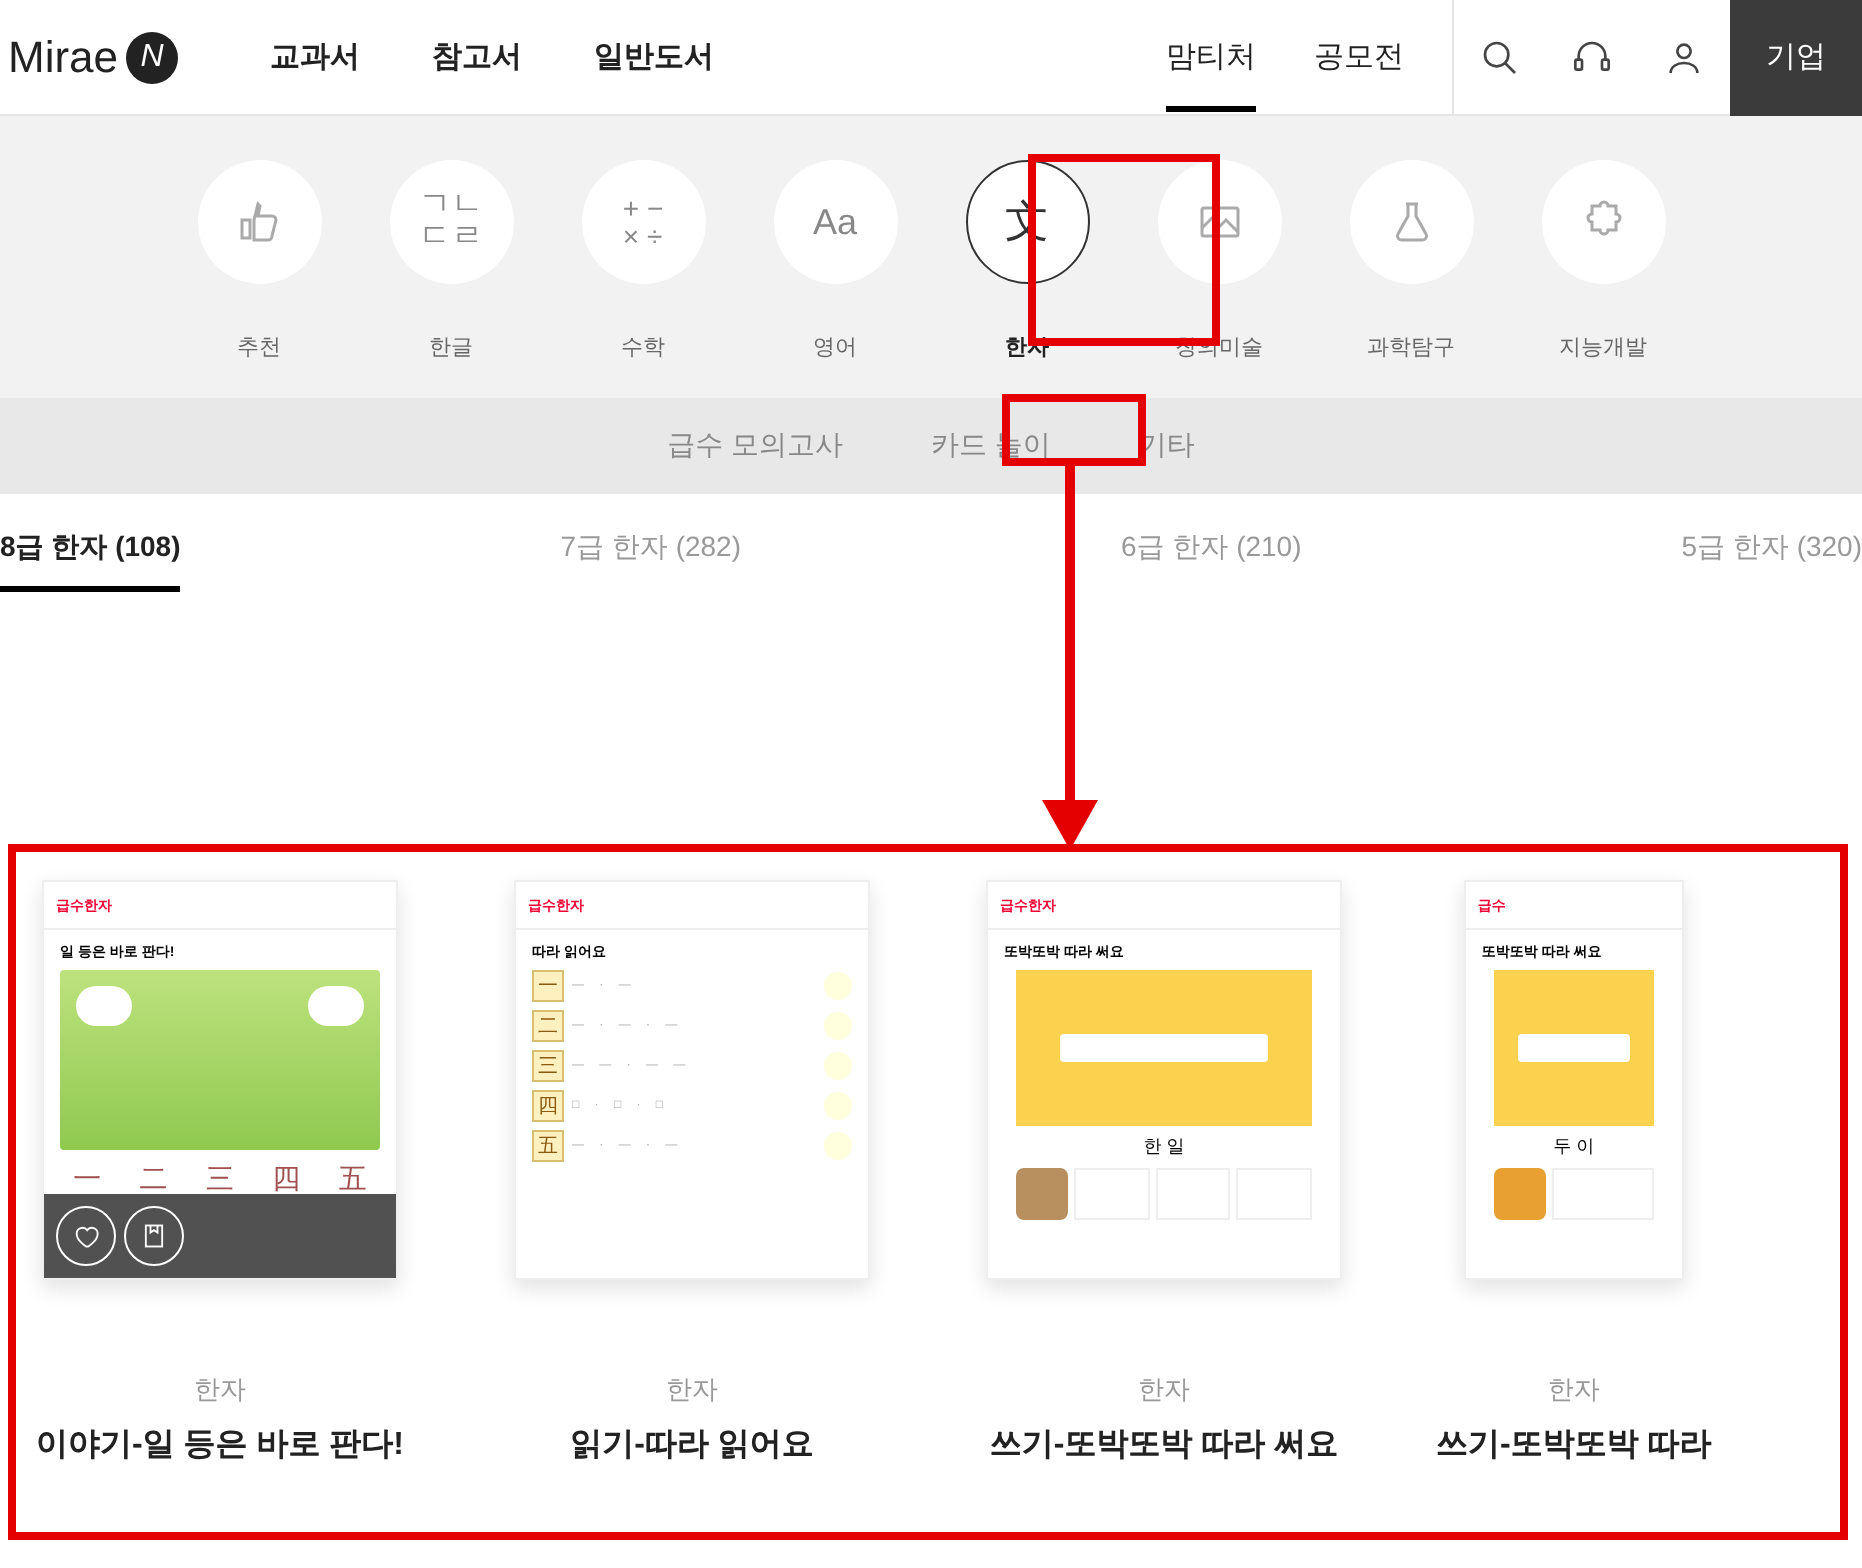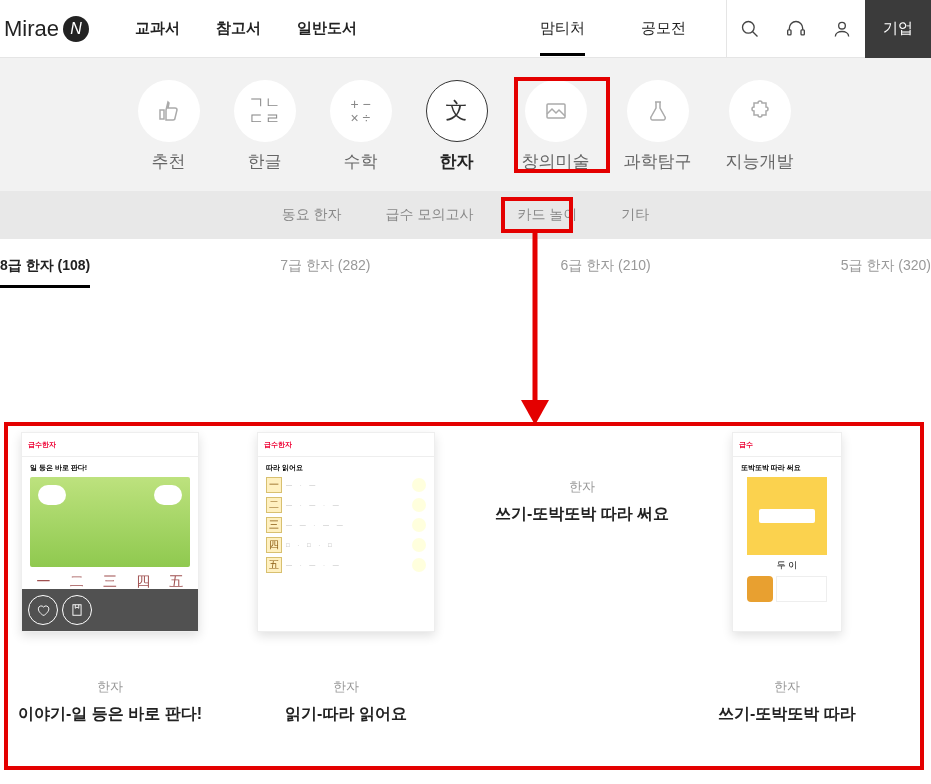--- a/index.html
+++ b/index.html
@@ -5,35 +5,35 @@
 * { margin: 0; padding: 0; box-sizing: border-box; }
 body { font-family: -apple-system, "Malgun Gothic", sans-serif; background: #fff; width: 931px; overflow: hidden; }
 
 
 .header { display: flex; align-items: center; height: 58px; border-bottom: 1px solid #e5e5e5; }
 .logo { display: flex; align-items: center; padding: 0 18px 0 4px; font-size: 22px; font-weight: 400; color: #222; }
 .logo-n { width: 26px; height: 26px; border-radius: 50%; background: #222; color: #fff; display: inline-flex; align-items: center; justify-content: center; margin-left: 4px; font-size: 16px; font-style: italic; }
 .main-nav { display: flex; gap: 36px; margin-left: 28px; font-weight: bold; }
 .main-nav-item { font-size: 15px; color: #222; cursor: pointer; }
 .spacer { flex: 1; }
-.sub-nav { display: flex; gap: 56px; margin-right: 40px; }
+.sub-nav { display: flex; gap: 29px; margin-right: 24px; }
 .sub-nav-item { font-size: 15px; color: #222; cursor: pointer; position: relative; padding: 18px 0; }
 .sub-nav-item.active::after { content: ""; position: absolute; left: 0; right: 0; bottom: 0; height: 3px; background: #000; }
 .icon-bar { display: flex; align-items: center; border-left: 1px solid #e5e5e5; height: 100%; }
 .icon-btn { width: 46px; height: 58px; display: flex; align-items: center; justify-content: center; cursor: pointer; }
 .icon-btn svg { width: 20px; height: 20px; stroke: #444; fill: none; stroke-width: 1.6; }
 .cta { background: #3b3b3b; color: #fff; height: 58px; padding: 0 18px; display: flex; align-items: center; font-size: 15px; }
 
 
 .cat-strip { background: #f2f2f2; padding: 22px 0 18px; }
 .cat-row { display: flex; justify-content: center; gap: 34px; }
-.cat-item { display: flex; flex-direction: column; align-items: center; gap: 8px; cursor: pointer; }
+.cat-item { display: flex; flex-direction: column; align-items: center; gap: 24px; cursor: pointer; }
 .cat-circle { width: 62px; height: 62px; border-radius: 50%; background: #fff; display: flex; align-items: center; justify-content: center; font-size: 22px; color: #888; }
 .cat-item.selected .cat-circle { border: 1px solid #333; color: #333; }
-.cat-label { font-size: 17px; color: #666; }
+.cat-label { font-size: 11px; color: #666; }
 .cat-item.selected .cat-label { color: #222; font-weight: 600; }
 
 
 .tabs-bar { background: #e8e8e8; height: 48px; display: flex; align-items: stretch; justify-content: center; gap: 0; }
 .tab { padding: 0 22px; display: flex; align-items: center; font-size: 14px; color: #888; cursor: pointer; }
 .tab.active { background: #fff; color: #222; font-weight: 600; }
 
 
 .level-row { display: flex; justify-content: space-between; gap: 48px; padding: 18px 0 14px; border-bottom: 0; }
 .level-item { font-size: 14px; color: #999; cursor: pointer; padding-bottom: 10px; }
@@ -135,20 +135,24 @@
       <div class="cat-label">추천</div>
     </div>
     <div class="cat-item">
       <div class="cat-circle" style="font-size:16px;line-height:1;">ㄱㄴ<br>ㄷㄹ</div>
       <div class="cat-label">한글</div>
     </div>
     <div class="cat-item">
       <div class="cat-circle" style="font-size:14px;line-height:1;">+ −<br>× ÷</div>
       <div class="cat-label">수학</div>
     </div>
+    <div class="cat-item">
+      <div class="cat-circle" style="font-size:18px;">Aa</div>
+      <div class="cat-label">영어</div>
+    </div>
     <div class="cat-item selected">
       <div class="cat-circle" style="font-family:serif;">文</div>
       <div class="cat-label">한자</div>
     </div>
     <div class="cat-item">
       <div class="cat-circle">
           <svg width="24" height="24" viewBox="0 0 24 24" fill="none" stroke="#aaa" stroke-width="1.5">
             <rect x="3" y="5" width="18" height="14" rx="1"></rect>
             <path d="M3 15l5-5 4 4 3-3 6 6"></path>
           </svg>
@@ -168,21 +172,20 @@
           <svg width="24" height="24" viewBox="0 0 24 24" fill="none" stroke="#aaa" stroke-width="1.5">
             <path d="M14 4a2 2 0 10-4 0H6v4a2 2 0 100 4v4h4a2 2 0 104 0h4v-4a2 2 0 100-4V4h-4z"></path>
           </svg>
         </div>
       <div class="cat-label">지능개발</div>
     </div>
   </div>
 </div>
 
 <div class="tabs-bar">
-  <div class="tab">동요 한자</div>
   <div class="tab">급수 모의고사</div>
   <div class="tab">카드 놀이</div>
   <div class="tab">기타</div>
 </div>
 
 <div class="level-row">
   <div class="level-item active">8급 한자 (108)</div>
   <div class="level-item">7급 한자 (282)</div>
   <div class="level-item">6급 한자 (210)</div>
   <div class="level-item">5급 한자 (320)</div>
@@ -257,20 +260,38 @@
               <div class="ws2-dots">— · — · —</div>
               <div class="ws2-emo"></div>
             </div>
         </div>
       </div>
       <div class="card-cat">한자</div>
       <div class="card-title">읽기-따라 읽어요</div>
     </div>
 
     <div class="card">
+      <div class="thumb">
+        <div class="ws-hdr">
+            <span class="ws-logo">급수한자</span>
+          </div>
+        <div class="ws-body">
+          <div class="ws-t">또박또박 따라 써요</div>
+          <div class="ws3-big">
+              <div class="ws3-stroke"></div>
+            </div>
+          <div class="ws3-lbl">한 일</div>
+          <div class="ws3-row">
+              <div class="ws3-animal"></div>
+              <div class="ws3-cell"></div>
+              <div class="ws3-cell"></div>
+              <div class="ws3-cell"></div>
+            </div>
+        </div>
+      </div>
       <div class="card-cat">한자</div>
       <div class="card-title">쓰기-또박또박 따라 써요</div>
     </div>
 
     <div class="card">
       <div class="thumb">
         <div class="ws-hdr">
             <span class="ws-logo">급수</span>
           </div>
         <div class="ws-body">

